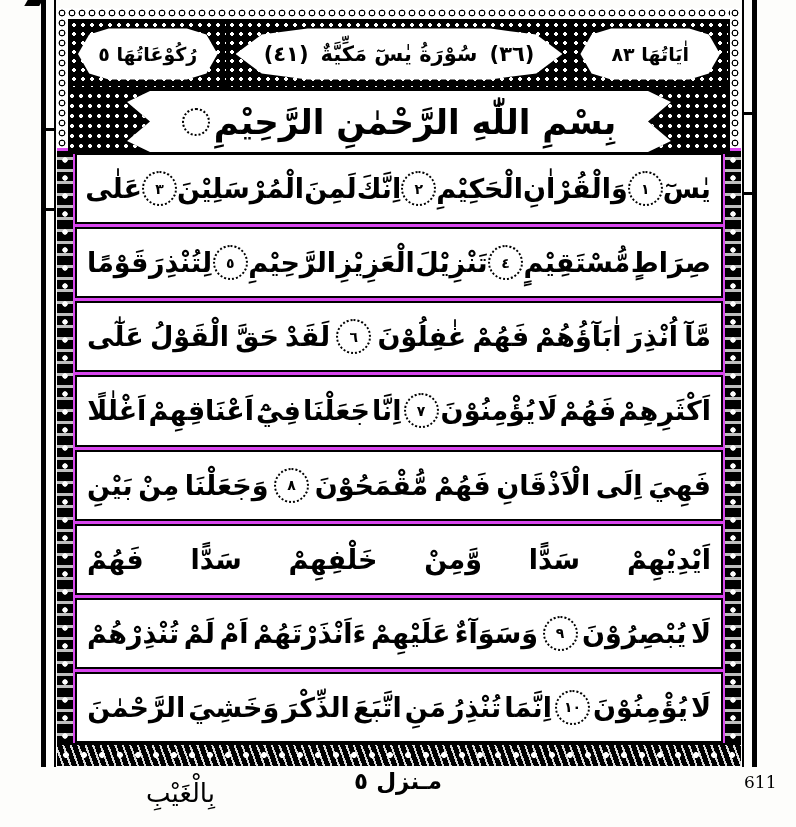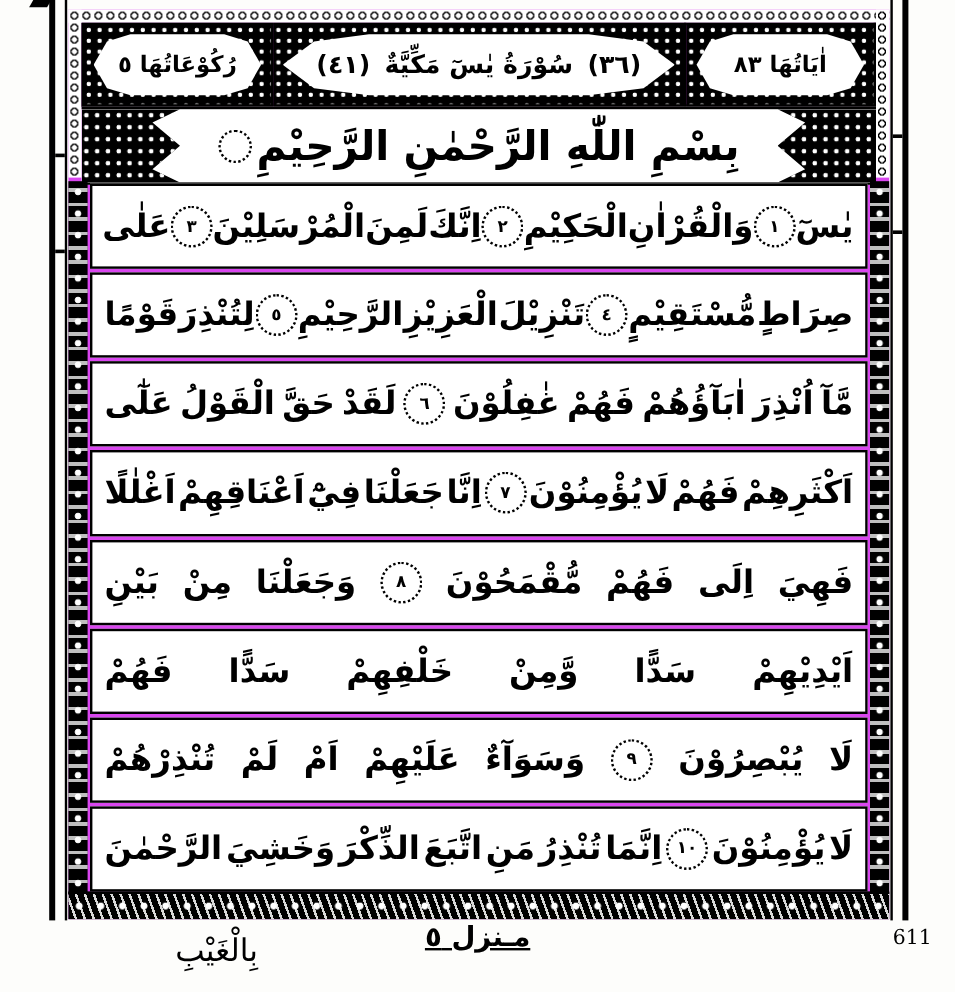--- a/index.html
+++ b/index.html
@@ -82,21 +82,21 @@
   
   .bottom-band{position:absolute;left:0;right:0;bottom:0;height:21px;background-color:#000;
     border-top:2px solid #000;
     background-image:
       radial-gradient(circle at 9px 10px,#fff 0 2.6px,transparent 3.2px),
       repeating-linear-gradient(70deg,transparent 0 5px,rgba(255,255,255,.85) 5px 7px);
     background-size:18px 21px,auto;}
 
   
   .manzil{position:absolute;left:0;right:0;top:768px;text-align:center;
-    font-size:23px;font-weight:bold;direction:rtl;text-decoration:underline;}
+    font-size:23px;font-weight:bold;direction:rtl;}
   .catchword{position:absolute;left:146px;top:778px;font-size:26px;font-weight:normal;direction:rtl;}
   .pagenum{position:absolute;left:744px;top:772px;font-size:17px;
     font-family:"DejaVu Serif","Liberation Serif",serif;}
 </style>
 </head>
 <body>
 
 <div class="corner-mark"></div>
 <div class="outer-line left">
   <div class="tick" style="top:128px;"></div>
@@ -185,20 +185,21 @@
         <span class="vmark">٧</span>
         <span class="word">اِنَّا</span>
         <span class="word">جَعَلْنَا</span>
         <span class="word">فِيْٓ</span>
         <span class="word">اَعْنَاقِهِمْ</span>
         <span class="word">اَغْلٰلًا</span>
       </div>
       <div class="row">
         <span class="word">فَهِيَ</span>
         <span class="word">اِلَى</span>
+        <span class="word">الْاَذْقَانِ</span>
         <span class="word">فَهُمْ</span>
         <span class="word">مُّقْمَحُوْنَ</span>
         <span class="vmark">٨</span>
         <span class="word">وَجَعَلْنَا</span>
         <span class="word">مِنْ</span>
         <span class="word">بَيْنِ</span>
       </div>
       <div class="row">
         <span class="word">اَيْدِيْهِمْ</span>
         <span class="word">سَدًّا</span>
@@ -206,20 +207,21 @@
         <span class="word">خَلْفِهِمْ</span>
         <span class="word">سَدًّا</span>
         <span class="word">فَهُمْ</span>
       </div>
       <div class="row">
         <span class="word">لَا</span>
         <span class="word">يُبْصِرُوْنَ</span>
         <span class="vmark">٩</span>
         <span class="word">وَسَوَآءٌ</span>
         <span class="word">عَلَيْهِمْ</span>
+        <span class="word">ءَاَنْذَرْتَهُمْ</span>
         <span class="word">اَمْ</span>
         <span class="word">لَمْ</span>
         <span class="word">تُنْذِرْهُمْ</span>
       </div>
       <div class="row">
         <span class="word">لَا</span>
         <span class="word">يُؤْمِنُوْنَ</span>
         <span class="vmark">١٠</span>
         <span class="word">اِنَّمَا</span>
         <span class="word">تُنْذِرُ</span>

